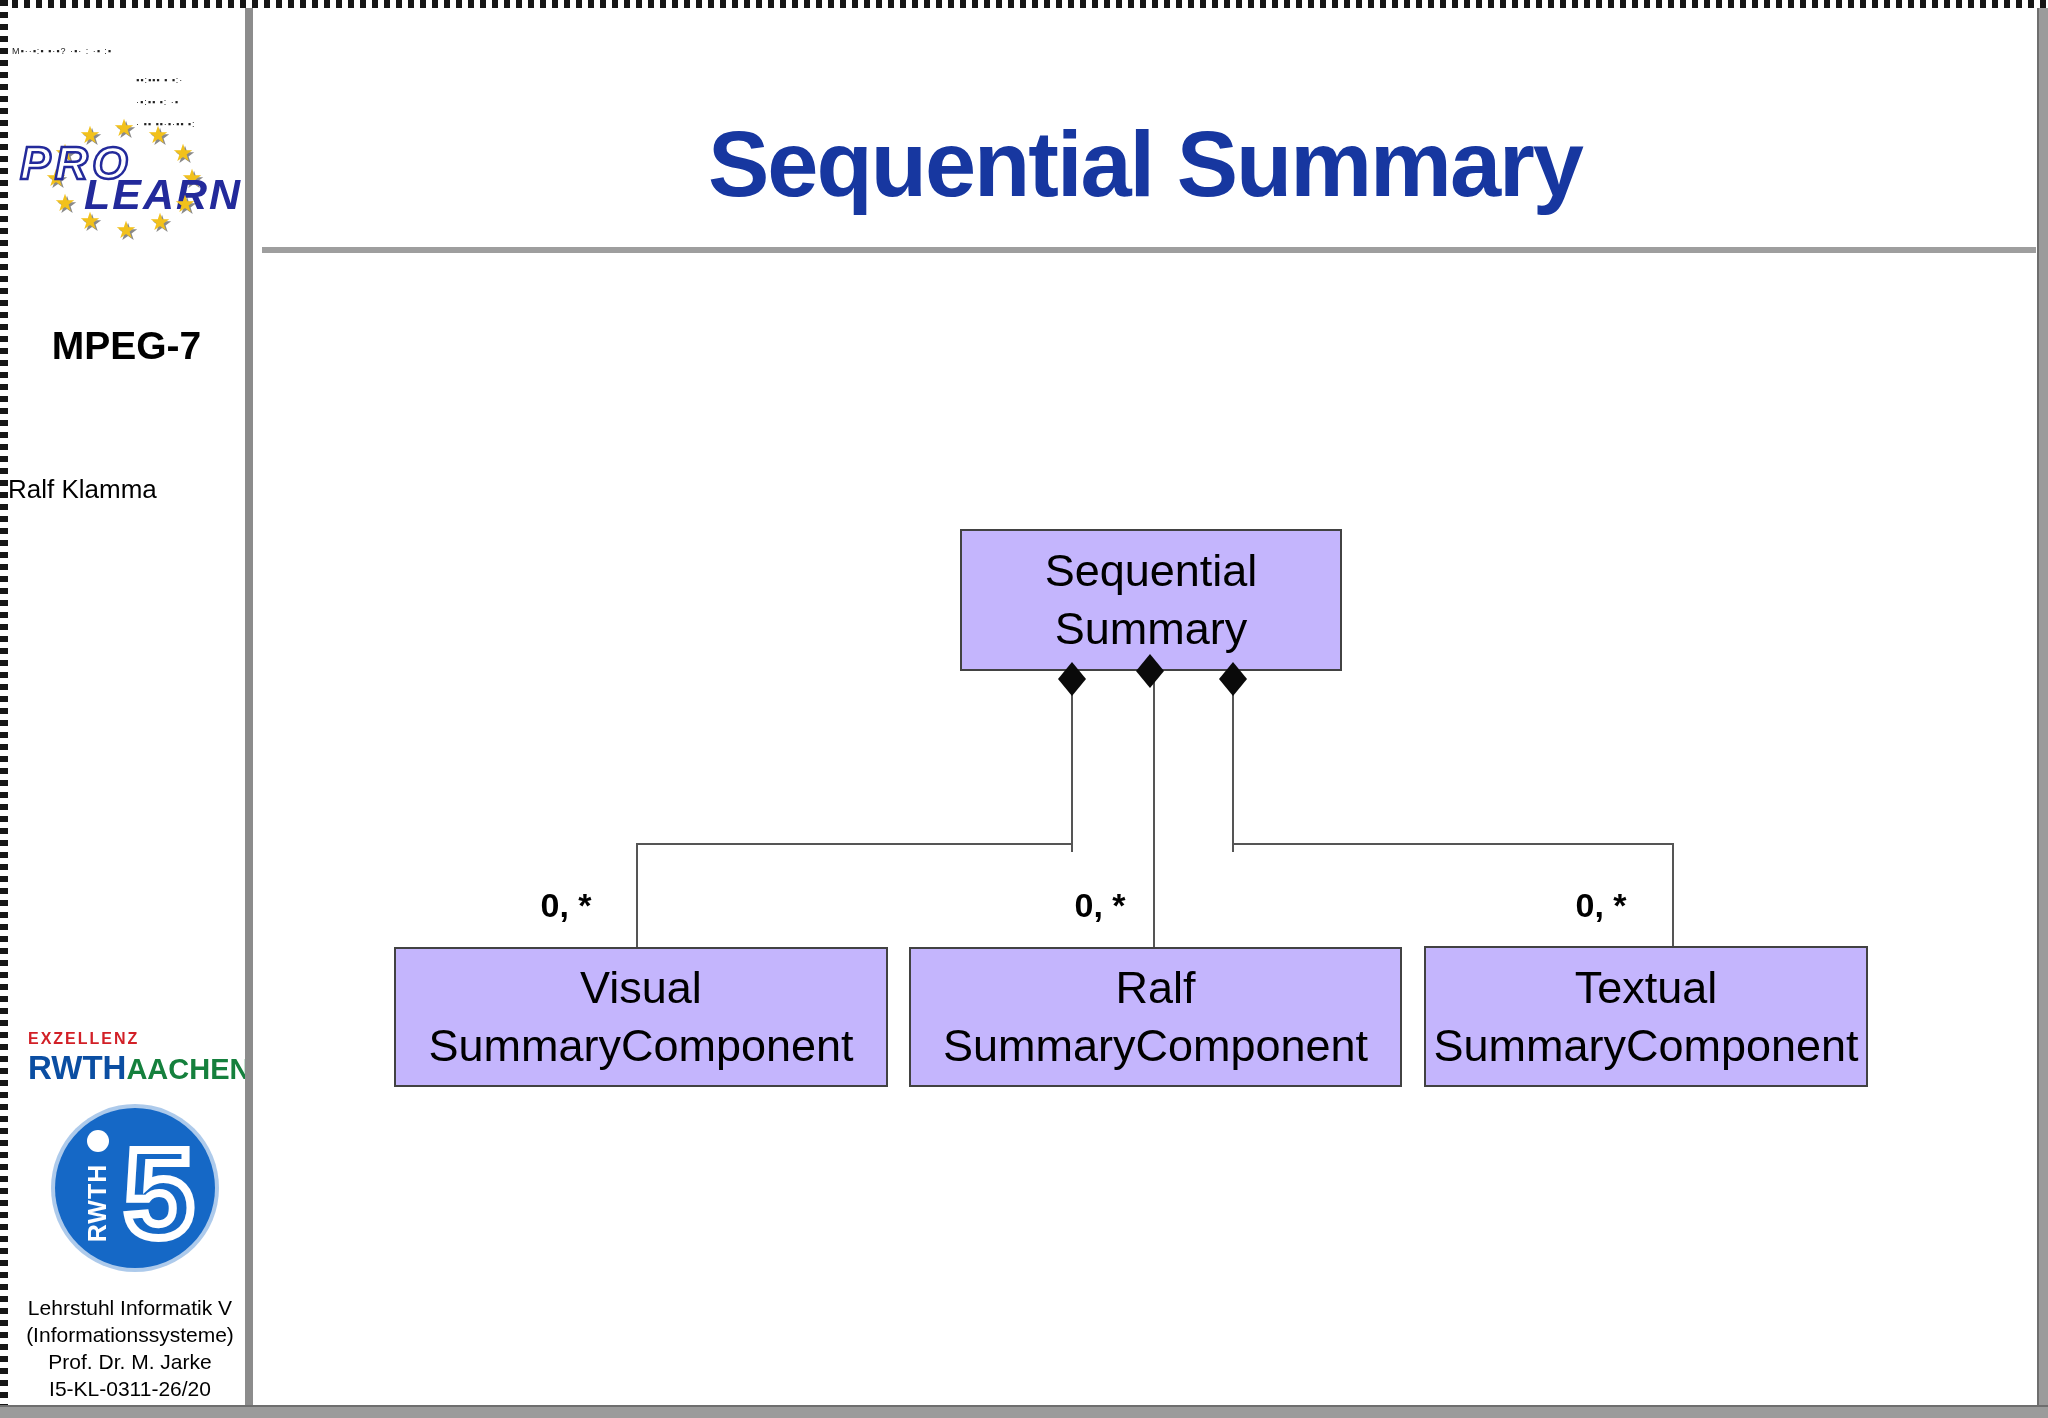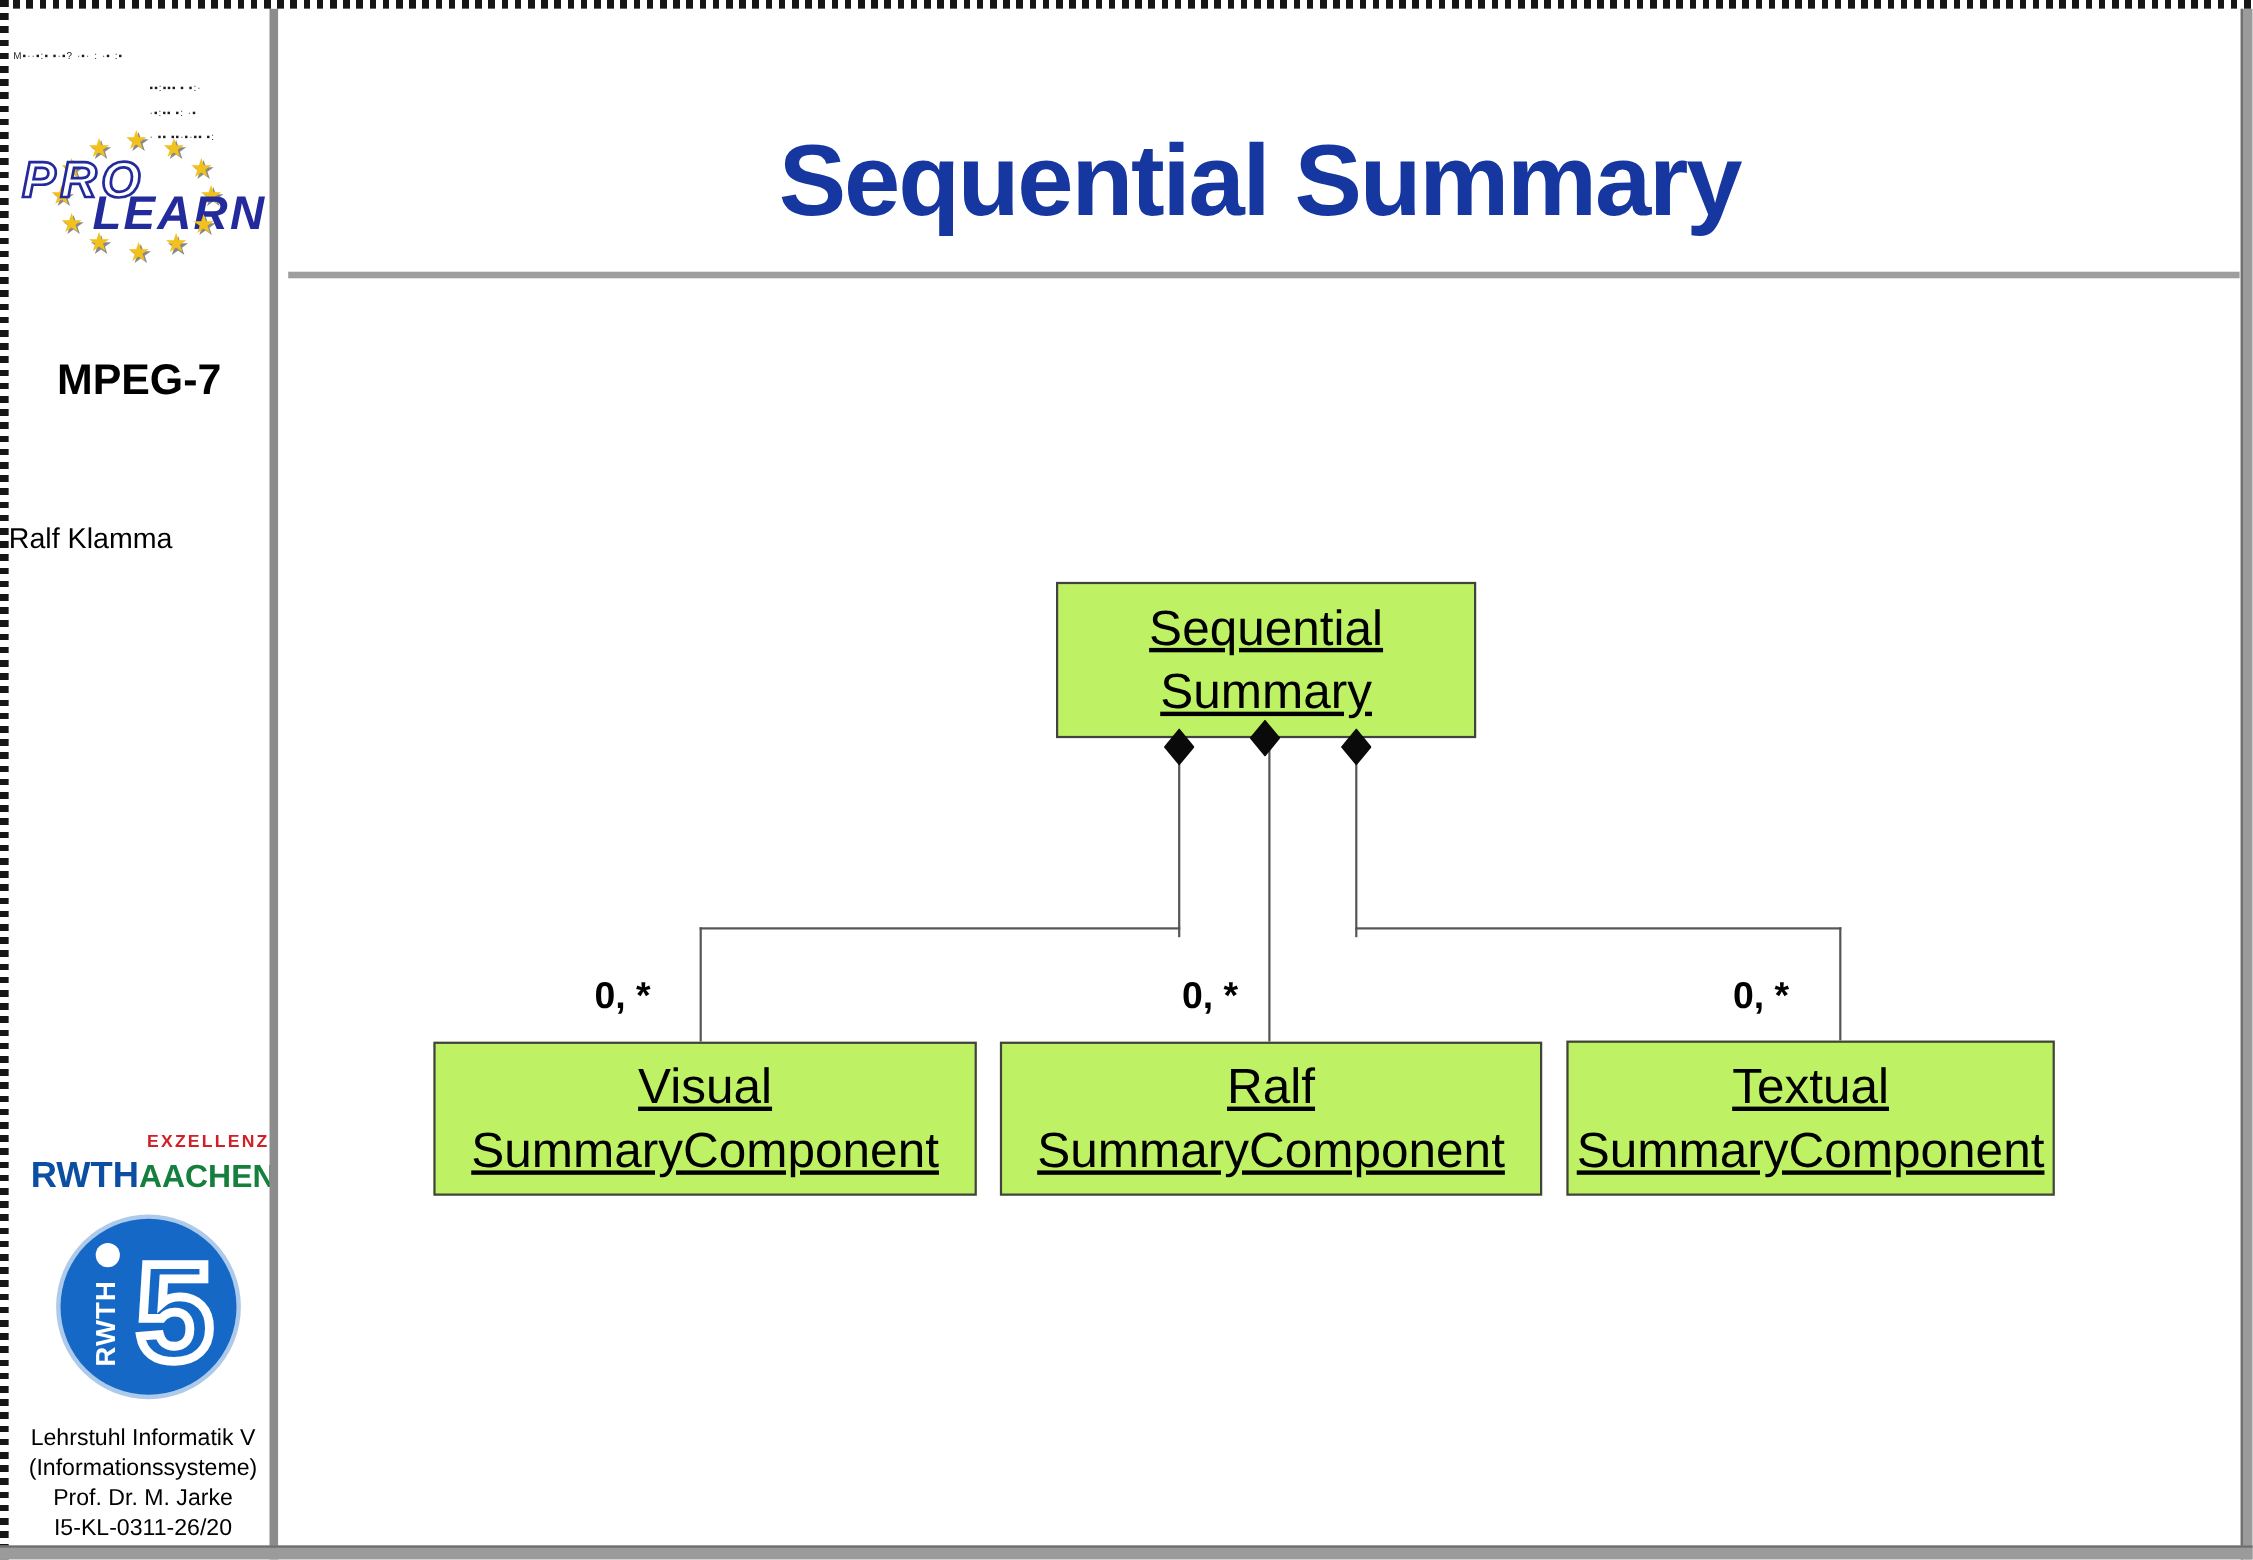--- a/index.html
+++ b/index.html
@@ -30,21 +30,21 @@
     color:#ffffff;-webkit-text-stroke:2.5px #232a9b;}
   .prolearn .learn{position:absolute;left:76px;top:72px;z-index:3;
     font-size:43px;font-weight:bold;font-style:italic;letter-spacing:2px;color:#232a9b;}
 
   .mpeg7{position:absolute;left:0;top:316px;width:237px;text-align:center;
     font-size:39px;font-weight:bold;color:#000;}
   .author{position:absolute;left:0;top:466px;width:237px;text-align:left;
     font-size:26px;color:#000;}
 
   .rwthlogo{position:absolute;left:20px;top:1022px;width:217px;}
-  .rwthlogo .exzellenz{font-size:16px;font-weight:bold;color:#d22027;letter-spacing:2px;text-align:right;}
+  .rwthlogo .exzellenz{font-size:16px;font-weight:bold;color:#d22027;letter-spacing:2px;}
   .rwthlogo .row{margin-top:1px;white-space:nowrap;}
   .rwthlogo .rwth{font-size:33px;font-weight:900;color:#0b4ea2;letter-spacing:0px;}
   .rwthlogo .aachen{font-size:29px;font-weight:bold;color:#15803d;letter-spacing:0px;}
 
   .i5{position:absolute;left:47px;top:1100px;width:160px;height:160px;border-radius:50%;
     background:#1568c6;box-shadow:0 0 0 4px rgba(21,104,198,.35);}
   .i5 .dot{position:absolute;left:32px;top:22px;width:22px;height:22px;border-radius:50%;background:#fff;}
   .i5 .vrwth{position:absolute;left:42px;top:95px;transform:translate(-50%,-50%) rotate(-90deg);
     font-size:25px;font-weight:bold;color:#fff;letter-spacing:1px;}
   .i5 .five{position:absolute;left:104px;top:85px;transform:translate(-50%,-50%);
@@ -53,23 +53,23 @@
   .chair{position:absolute;left:7px;top:1286px;width:230px;text-align:center;
     font-size:21px;line-height:27px;color:#000;}
 
   
   .main{position:absolute;left:253px;top:8px;width:1784px;height:1398px;background:#fff;}
   .slide-title{position:absolute;left:0;top:104px;width:1784px;margin:0;text-align:center;
     font-size:92px;font-weight:bold;letter-spacing:-2px;color:#1737a0;}
   .title-rule{position:absolute;left:9px;top:239px;width:1774px;height:6px;background:#9e9e9e;}
 
   
-  .dbox{position:absolute;box-sizing:border-box;border:2px solid #424242;background:#bef264;
+  .dbox{position:absolute;box-sizing:border-box;border:2px solid #424242;background:#c4b5fd;
     display:flex;align-items:center;justify-content:center;text-align:center;
-    font-size:45px;line-height:58px;color:#000;white-space:pre-line;text-decoration:underline;}
+    font-size:45px;line-height:58px;color:#000;white-space:pre-line;}
   .box-parent {left:707px;top:521px;width:382px;height:142px;}
   .box-child0 {left:141px;top:939px;width:494px;height:140px;}
   .box-child1 {left:656px;top:939px;width:493px;height:140px;}
   .box-child2 {left:1171px;top:938px;width:444px;height:141px;}
 
   .cline{position:absolute;background:#555;}
   .mult{position:absolute;width:140px;text-align:center;font-size:34px;font-weight:bold;color:#000;}
   .diamond{position:absolute;width:28px;height:34px;background:#0a0a0a;
     clip-path:polygon(50% 0,100% 50%,50% 100%,0 50%);}
 </style>

